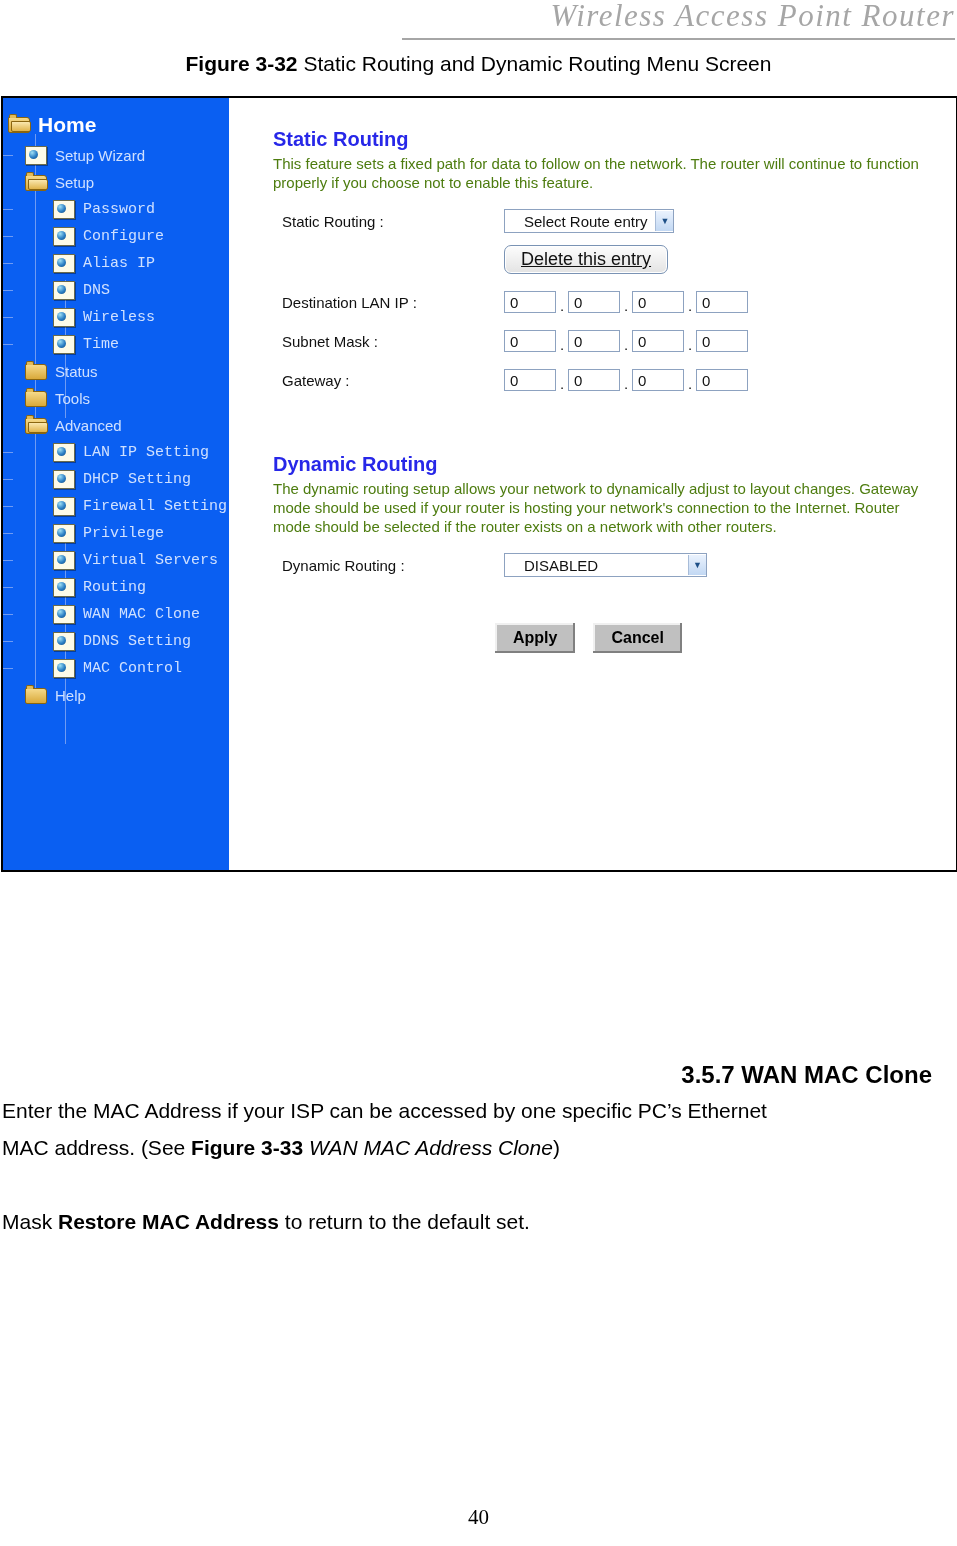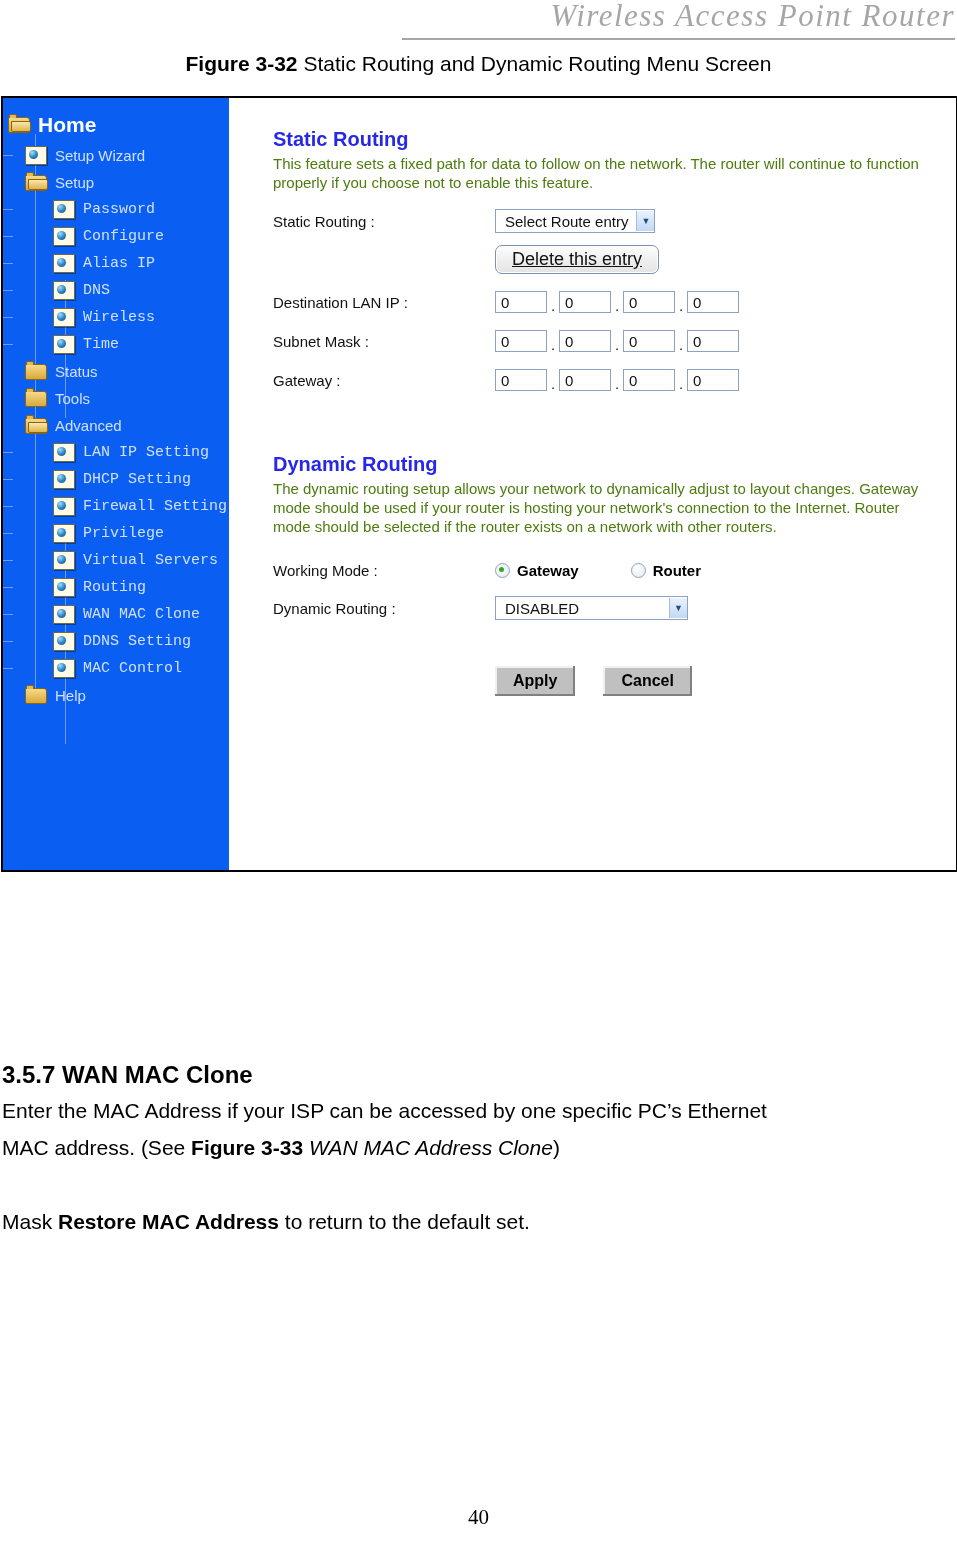--- a/index.html
+++ b/index.html
@@ -247,33 +247,34 @@
   .form-row {
     display: flex;
     align-items: center;
     margin-top: 17px;
   }
   .form-label {
     width: 222px;
     flex: 0 0 222px;
     font-size: 15px;
     color: #111;
+    margin-left: 9px;
   }
   .field-area { display: flex; align-items: center; }
 
   
   .xp-select {
     display: inline-flex;
     align-items: center;
     height: 22px;
     border: 1px solid #8da2c0;
     background: #ffffff;
     font-size: 15px;
     color: #111;
-    padding: 0 0 0 9px;
+    padding: 0 0 0 19px;
     box-shadow: 0 0 0 1px #ffffff inset;
   }
   .xp-select .val { padding-right: 8px; white-space: nowrap; }
   .xp-select.wide { width: 182px; justify-content: space-between; }
   .xp-select .arrow {
     width: 17px;
     height: 20px;
     background: linear-gradient(#eaf2fd, #c2d8f3);
     border-left: 1px solid #a8bcd8;
     display: flex;
@@ -343,38 +344,39 @@
     top: 3px;
     width: 5px;
     height: 5px;
     border-radius: 50%;
     background: #2faa20;
   }
   .radio-label { font-weight: bold; font-size: 15px; color: #000; }
 
   .btn-row {
     display: flex;
-    gap: 28px;
+    gap: 18px;
     margin: 46px 0 0 222px;
   }
 
   
   .body-copy {
     position: absolute;
     left: 2px;
     top: 1060px;
     width: 930px;
     font-size: 21px;
     line-height: 37px;
   }
   .body-copy h3 {
     font-size: 24px;
     font-weight: bold;
     margin: 0 0 2px 0;
     line-height: 30px;
+    text-align: right;
   }
   .body-copy p { margin: 0; }
   .body-copy .spacer { height: 37px; }
   .b { font-weight: bold; }
   .i { font-style: italic; }
 
   .page-number {
     position: absolute;
     left: 0;
     top: 1505px;
@@ -574,33 +576,20 @@
           <span class="dot">.</span>
           <div class="octet">0</div>
           <span class="dot">.</span>
           <div class="octet">0</div>
         </div>
     </div>
 
     <div class="sec-title" style="margin-top:62px;">Dynamic Routing</div>
     <p class="sec-desc">The dynamic routing setup allows your network to dynamically adjust to layout changes. Gateway mode should be used if your router is hosting your network's connection to the Internet. Router mode should be selected if the router exists on a network with other routers.</p>
 
-    <div class="form-row" style="margin-top:26px;">
-      <div class="form-label">Working Mode :</div>
-      <div class="field-area">
-        <label class="radio-wrap">
-          <span class="radio checked"></span>
-          <span class="radio-label">Gateway</span>
-        </label>
-        <label class="radio-wrap">
-          <span class="radio"></span>
-          <span class="radio-label">Router</span>
-        </label>
-      </div>
-    </div>
 
     <div class="form-row">
       <div class="form-label">Dynamic Routing :</div>
       <div class="field-area">
         <div class="xp-select wide">
           <span class="val">DISABLED</span>
           <span class="arrow">▼</span>
         </div>
       </div>
     </div>

